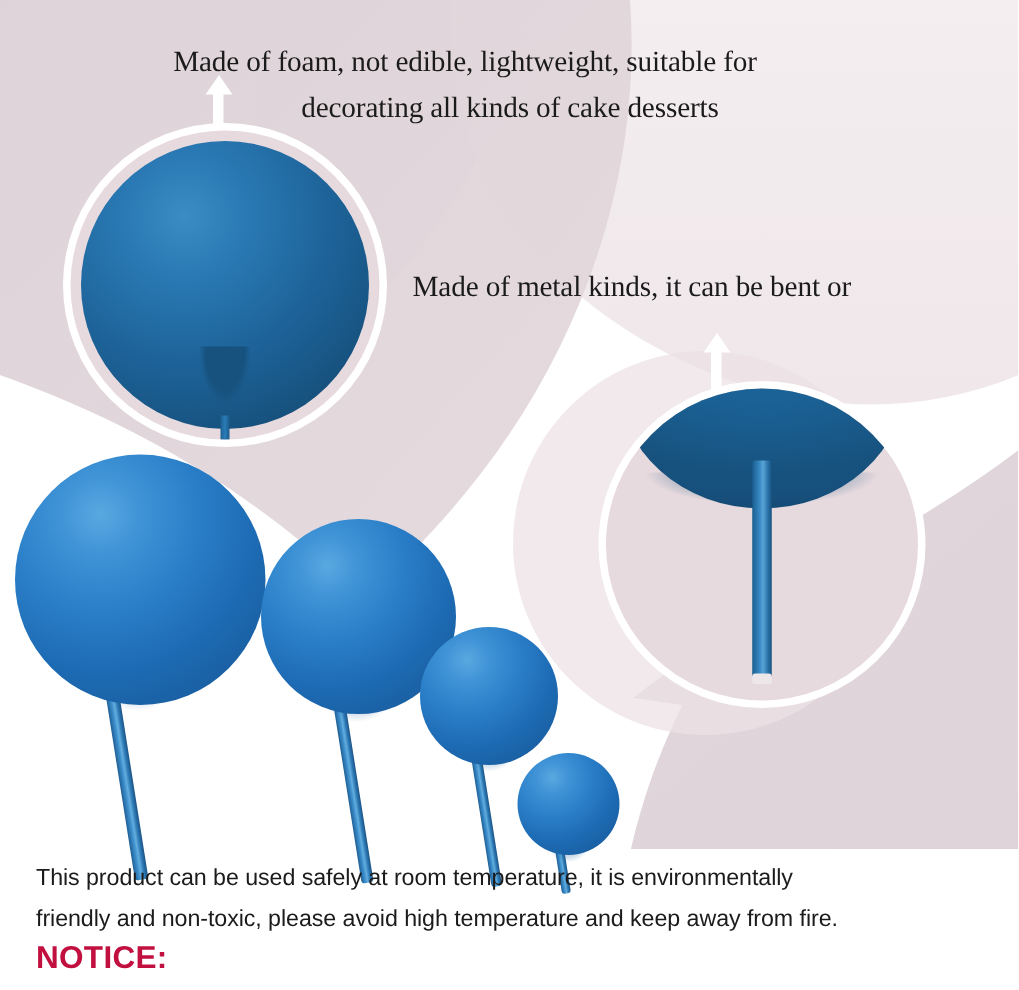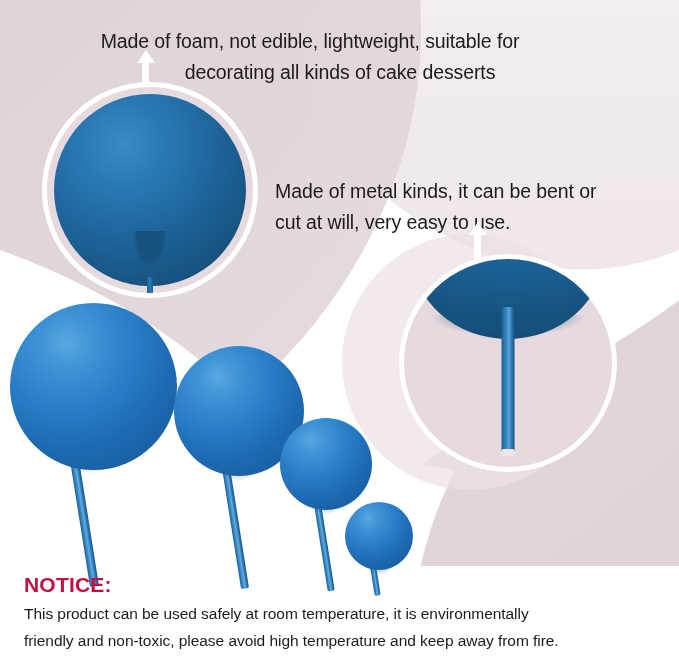--- a/index.html
+++ b/index.html
@@ -18,21 +18,21 @@
 
   
   .callout{
     position:absolute;
     color:#1b1b1b;
     font-size:19.5px;
     line-height:31px;
     letter-spacing:-0.1px;
     white-space:nowrap;
   }
-  .callout .line{display:block;}
+  .callout .line{display:block;font-family:Liberation Serif, serif;}
 
   #callout-foam{left:0;top:26px;width:620px;text-align:center;}
   #callout-foam .line.l2{padding-left:60px;}
 
   #callout-wire{left:275px;top:176px;text-align:left;}
   #callout-wire .line.l2{padding-left:0;}
 
   
   .magnifier{
     position:absolute;
@@ -227,21 +227,20 @@
     </svg>
   </div>
 
   <div class="callout" id="callout-foam">
     <span class="line l1">Made of foam, not edible, lightweight, suitable for</span>
     <span class="line l2">decorating all kinds of cake desserts</span>
   </div>
 
   <div class="callout" id="callout-wire">
     <span class="line l1">Made of metal kinds, it can be bent or</span>
-    <span class="line l2">cut at will, very easy to use.</span>
   </div>
 
   <div class="arrow-head" id="arrow-left-head"></div>
   <div class="arrow-shaft" id="arrow-left-shaft"></div>
   <div class="arrow-head" id="arrow-right-head"></div>
   <div class="arrow-shaft" id="arrow-right-shaft"></div>
 
   <div class="magnifier" id="mag-left">
     <div class="mag-inner">
       <div class="zoom-sphere"></div>
@@ -267,20 +266,20 @@
 
   <div class="stick" id="stick-3"></div>
   <div class="ball-neck" id="ball-3-neck"></div>
   <div class="ball" id="ball-3"></div>
 
   <div class="stick" id="stick-4"></div>
   <div class="ball-neck" id="ball-4-neck"></div>
   <div class="ball" id="ball-4"></div>
 
   <div id="notice-block">
-    <div id="notice-heading">NOTICE:</div>
     <div id="notice-body">
       <span class="line">This product can be used safely at room temperature, it is environmentally</span>
       <span class="line">friendly and non-toxic, please avoid high temperature and keep away from fire.</span>
     </div>
+    <div id="notice-heading">NOTICE:</div>
   </div>
 
 </div>
 
 </body></html>

